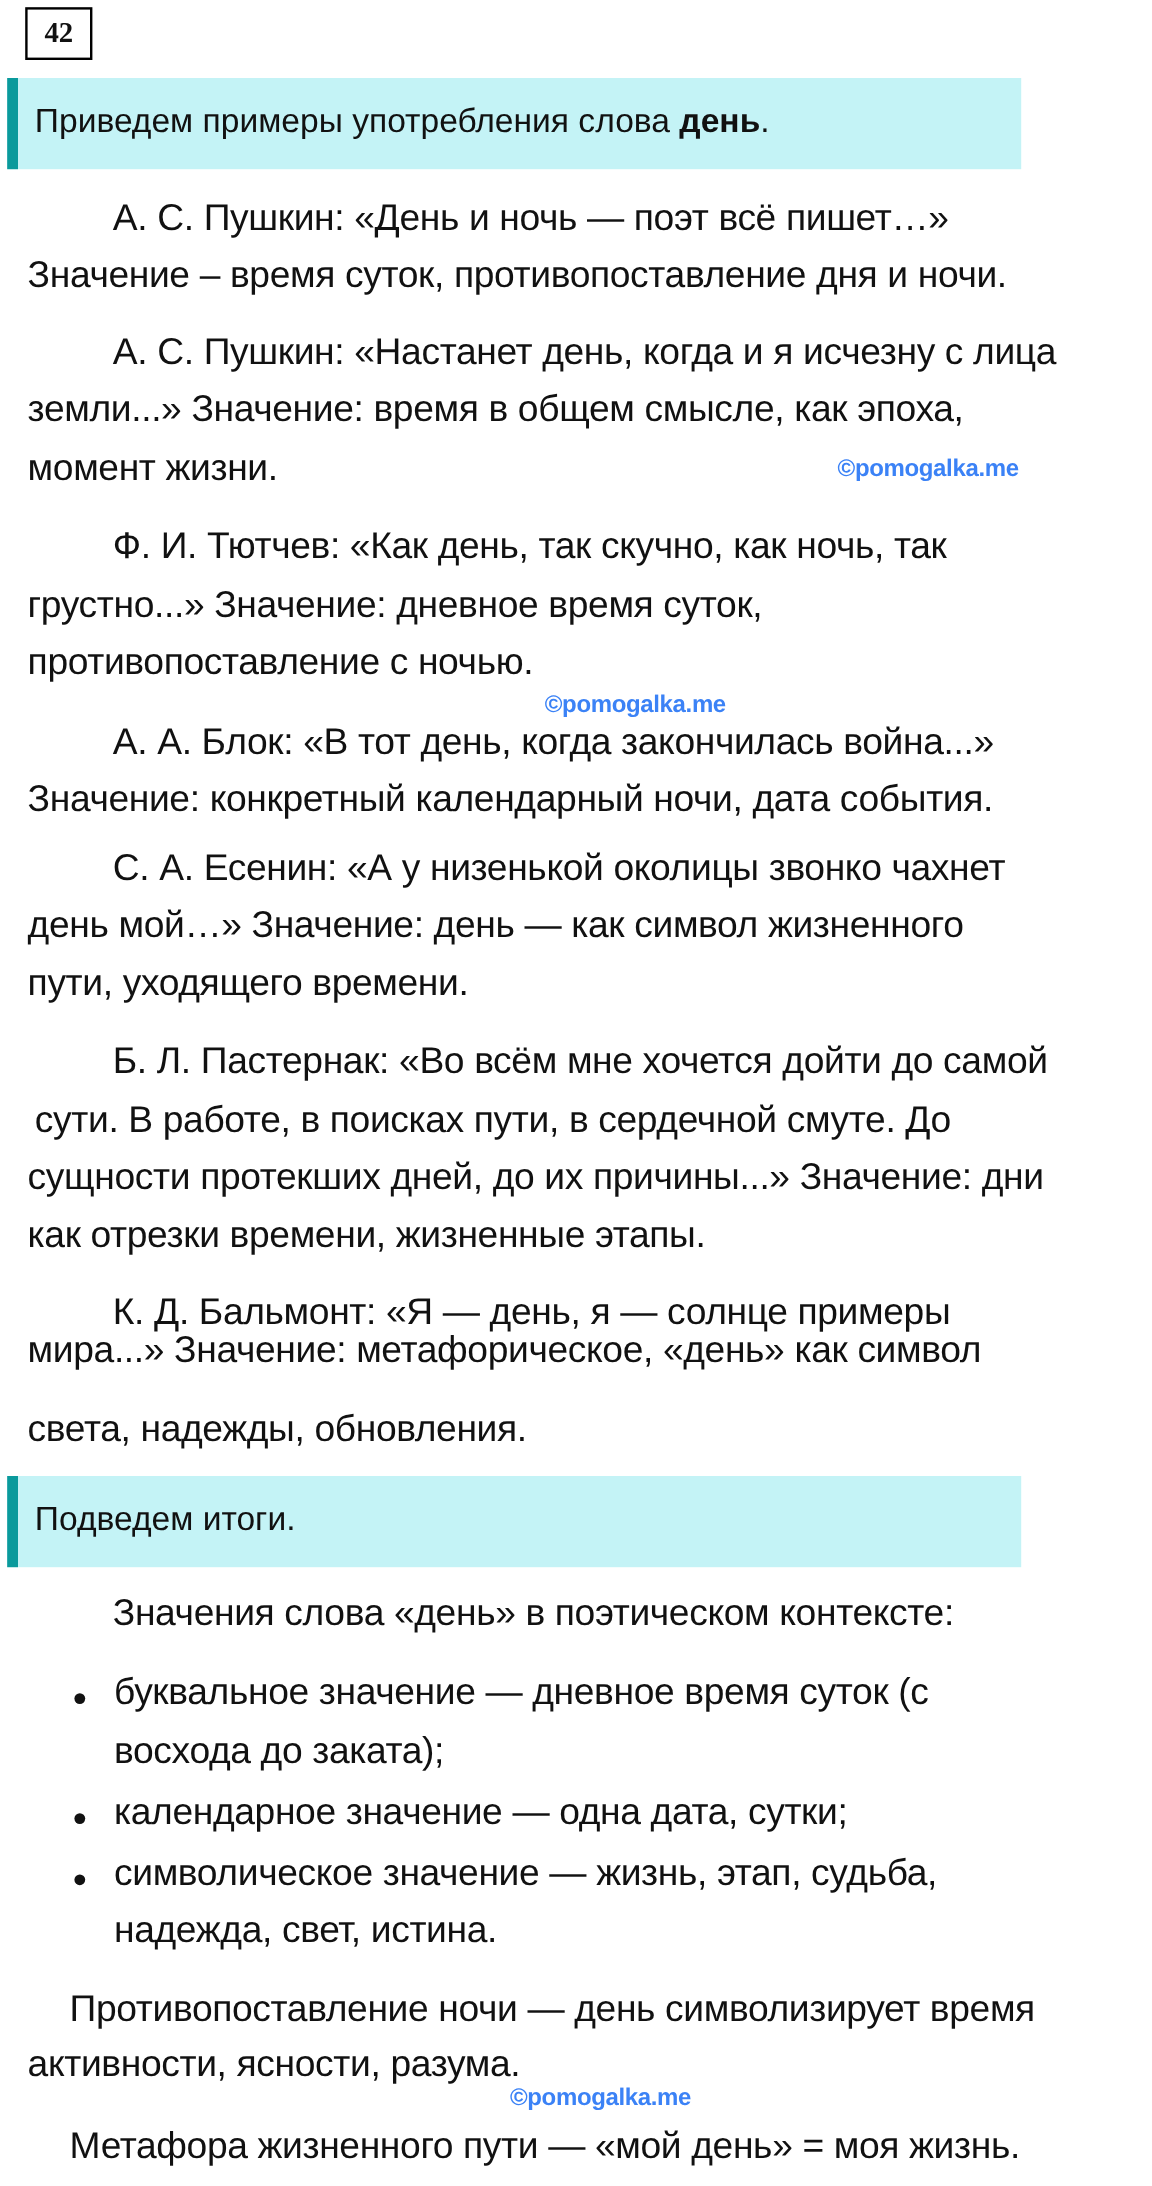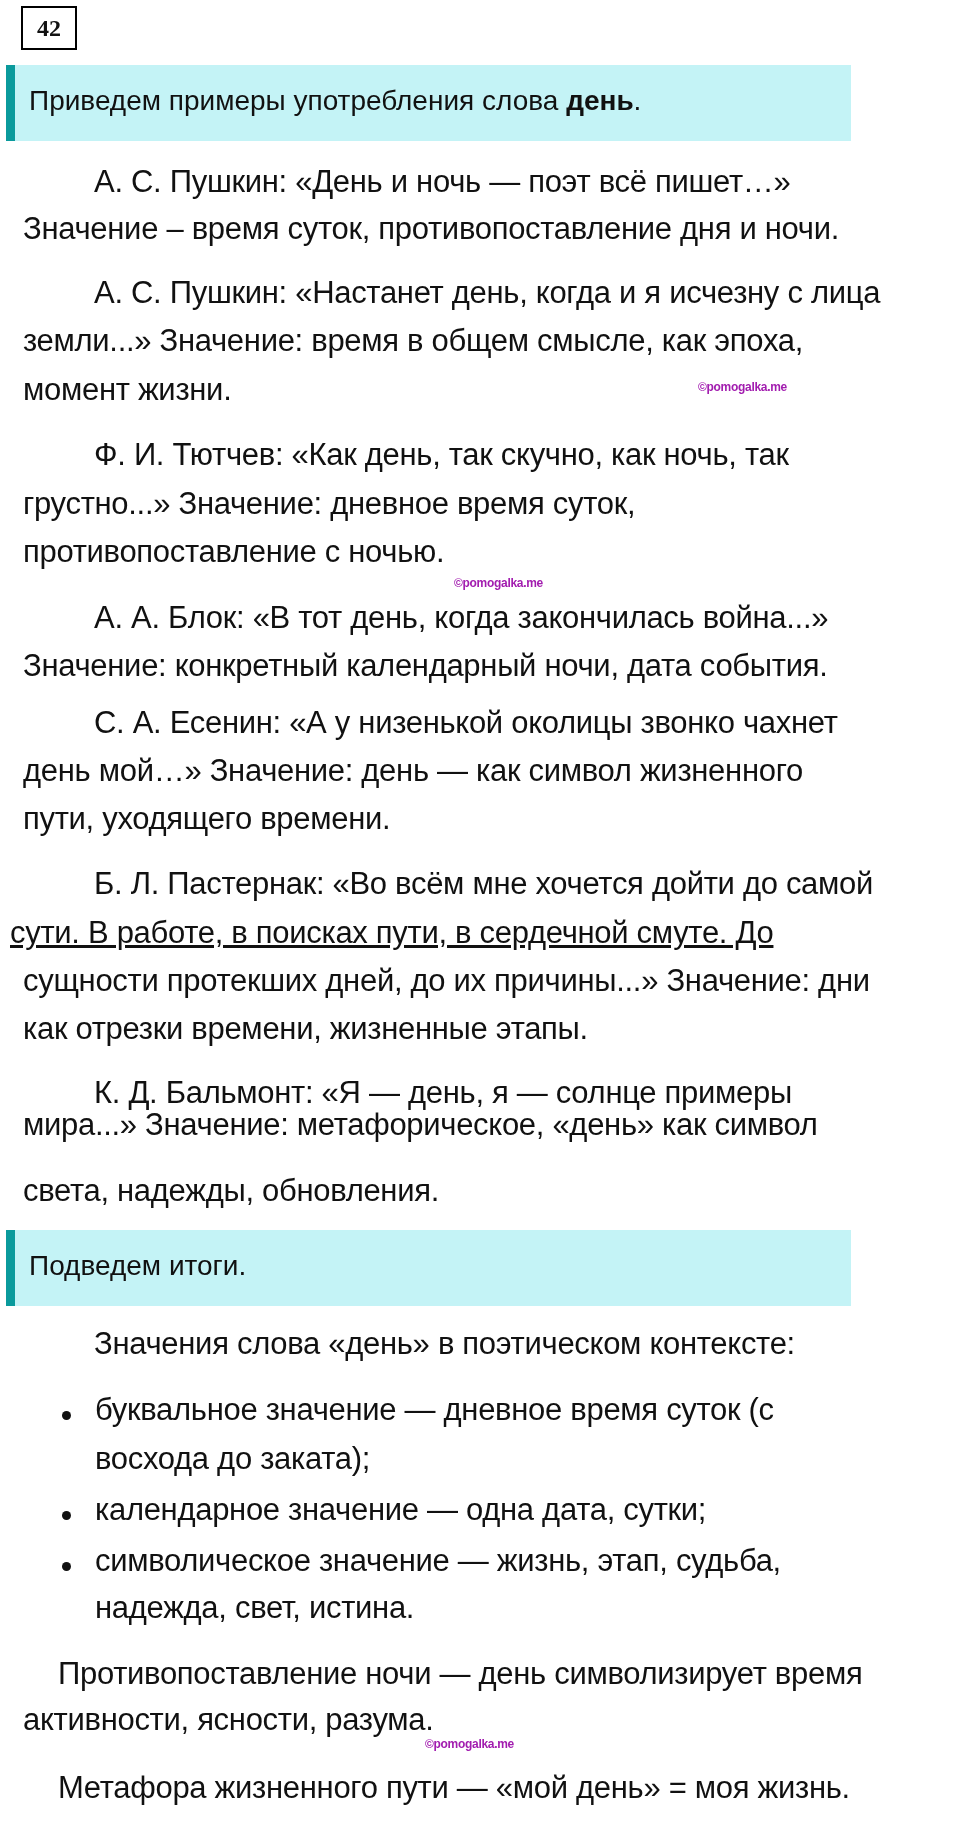--- a/index.html
+++ b/index.html
@@ -6,22 +6,22 @@
   body { width:960px; height:1822px; position:relative; overflow:hidden;
          font-family:"Liberation Sans", sans-serif; color:#111; }
   .num-box { position:absolute; left:21px; top:6px; width:52px; height:40px;
              border:2.5px solid #000; font-family:"Liberation Serif", serif;
              font-weight:bold; font-size:24px; line-height:40px; text-align:center; }
   .banner { position:absolute; left:6px; width:845px; background:#c4f3f6;
             border-left:9px solid #0a9a9c; box-sizing:border-box; }
   .banner span { position:absolute; left:14px; font-size:28px; white-space:nowrap; }
   .line { position:absolute; font-size:31px; white-space:nowrap; line-height:34px;
           letter-spacing:-0.3px; }
-  .wm { position:absolute; font-size:12px; font-weight:bold; white-space:nowrap;
-        letter-spacing:-0.3px; color:#a21caf;text-align:right; }
+  .wm { position:absolute; font-size:20px; font-weight:bold; white-space:nowrap;
+        letter-spacing:-0.3px; color:#3b82f6;text-align:right; }
   .bullet { position:absolute; width:9px; height:9px; border-radius:50%; background:#111; }
 </style>
 </head>
 <body>
 
 <div class="num-box">42</div>
 
 <div class="banner" style="top:65px;height:76px;">
   <span style="top:20px;">
     <span style="position:static;">Приведем примеры употребления слова </span><b>день</b><span style="position:static;">.</span>
@@ -42,21 +42,21 @@
 <div class="wm" style="left:454px;top:576px;">©pomogalka.me</div>
 
 <div class="line" style="left:94px;top:601px;">А. А. Блок: «В тот день, когда закончилась война...»</div>
 <div class="line" style="left:23px;top:649px;">Значение: конкретный календарный ночи, дата события.</div>
 
 <div class="line" style="left:94px;top:706px;">С. А. Есенин: «А у низенькой околицы звонко чахнет</div>
 <div class="line" style="left:23px;top:754px;">день мой…» Значение: день — как символ жизненного</div>
 <div class="line" style="left:23px;top:802px;">пути, уходящего времени.</div>
 
 <div class="line" style="left:94px;top:867px;">Б. Л. Пастернак: «Во всём мне хочется дойти до самой</div>
-<div class="line" style="left:10px;top:916px;text-decoration:underline;">сути. В работе, в поисках пути, в сердечной смуте. До</div>
+<div class="line" style="left:29px;top:916px;">сути. В работе, в поисках пути, в сердечной смуте. До</div>
 <div class="line" style="left:23px;top:964px;">сущности протекших дней, до их причины...» Значение: дни</div>
 <div class="line" style="left:23px;top:1012px;">как отрезки времени, жизненные этапы.</div>
 
 <div class="line" style="left:94px;top:1076px;">К. Д. Бальмонт: «Я — день, я — солнце примеры</div>
 <div class="line" style="left:23px;top:1108px;">мира...» Значение: метафорическое, «день» как символ</div>
 <div class="line" style="left:23px;top:1174px;">света, надежды, обновления.</div>
 
 <div class="banner" style="top:1230px;height:76px;">
   <span style="top:20px;">Подведем итоги.</span>
 </div>

